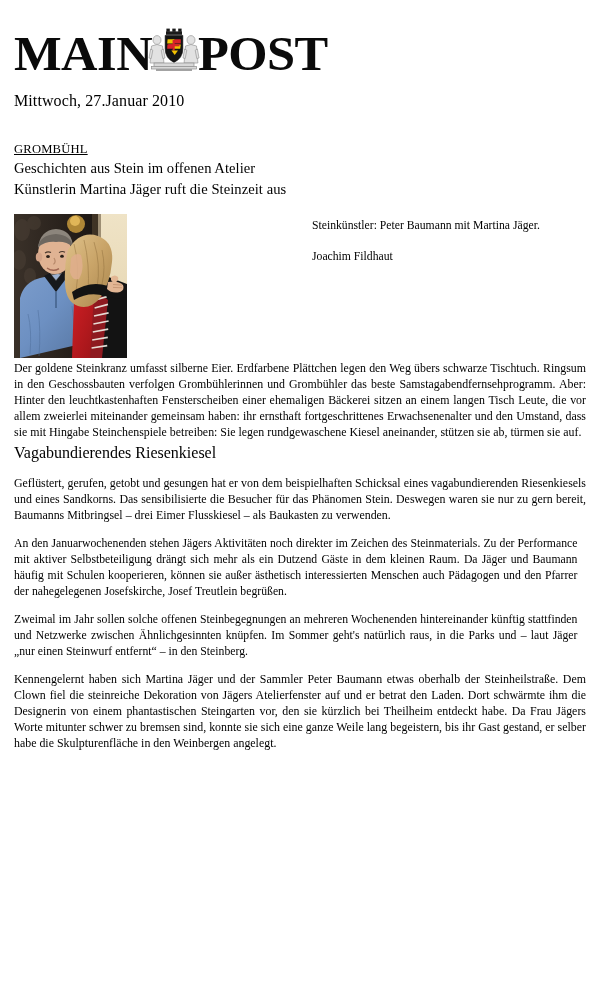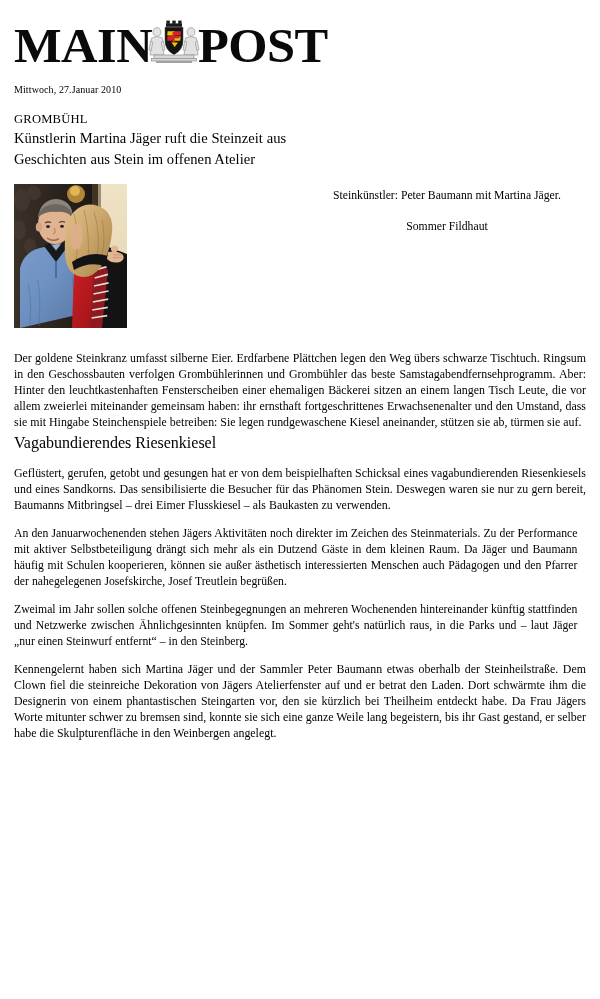--- a/index.html
+++ b/index.html
@@ -21,21 +21,21 @@
     height: 999px;
     position: relative;
     box-sizing: border-box;
     padding: 0 14px;
   }
 
   
   .masthead {
     position: relative;
     height: 58px;
-    margin-top: 16px;
+    margin-top: 24px;
     display: flex;
     align-items: center;
   }
   .masthead-word {
     font-family: "Liberation Serif", "DejaVu Serif", serif;
     font-size: 49px;
     font-weight: 700;
     letter-spacing: -0.5px;
     line-height: 1;
     color: #0a0a0a;
@@ -49,30 +49,31 @@
     width: 54px;
     height: 48px;
     position: relative;
     margin: 0 -1px 2px -1px;
     flex: 0 0 auto;
   }
   .crest svg { display: block; width: 54px; height: 48px; }
 
   
   .dateline {
-    font-size: 10px;
+    font-size: 16px;
     margin-top: 10px;
     letter-spacing: 0.1px;
   }
 
   
   .kicker {
     font-size: 12.6px;
-    margin-top: 17px;
+    margin-top: 32px;
     letter-spacing: 0.2px;
+    text-decoration: underline;
   }
   .headline {
     font-size: 14.6px;
     line-height: 1.33;
     margin-top: 2px;
     letter-spacing: 0.05px;
   }
 
   
   .media {
@@ -89,29 +90,29 @@
     overflow: hidden;
     background: #1b1714;
   }
   .photo svg { display: block; width: 113px; height: 144px; }
 
   .caption {
     position: absolute;
     right: 4px;
     top: 4px;
     width: 270px;
-    text-align: center;
+    text-align: left;
     font-size: 11.7px;
     line-height: 1.42;
   }
   .caption .gap { height: 15px; }
 
   
   .body {
-    margin-top: 20px;
+    margin-top: 0;
   }
   p.para {
     font-size: 11.9px;
     line-height: 1.345;
     text-align: justify;
     text-justify: inter-word;
     margin: 0 0 12px 0;
     hyphens: none;
   }
   p.para:last-child { margin-bottom: 0; }
@@ -185,22 +186,22 @@
         </g>
       </svg>
     </span>
 
     <span class="masthead-word right">POST</span>
   </div>
 
   <div class="dateline">Mittwoch, 27.Januar 2010</div>
 
   <div class="kicker">GROMBÜHL</div>
+  <div class="headline">Geschichten aus Stein im offenen Atelier</div>
   <div class="headline">Künstlerin Martina Jäger ruft die Steinzeit aus</div>
-  <div class="headline">Geschichten aus Stein im offenen Atelier</div>
 
   <div class="media">
 
     <div class="photo">
       <svg viewBox="0 0 113 144" preserveAspectRatio="none" xmlns="http://www.w3.org/2000/svg">
         <defs>
           <linearGradient id="bgDark" x1="0" y1="0" x2="1" y2="0">
             <stop offset="0%" stop-color="#3a3129"></stop>
             <stop offset="55%" stop-color="#241d18"></stop>
             <stop offset="100%" stop-color="#120f0c"></stop>
@@ -305,21 +306,21 @@
         <g stroke="#c0906f" stroke-width="0.8" fill="none">
           <path d="M99 70.5 l9 0.6"></path>
           <path d="M99 73.4 l9 0.4"></path>
         </g>
       </svg>
     </div>
 
     <div class="caption">
       <div>Steinkünstler: Peter Baumann mit Martina Jäger.</div>
       <div class="gap"></div>
-      <div>Sommer Fildhaut</div>
+      <div>Joachim Fildhaut</div>
     </div>
   </div>
 
   <div class="body">
 
     <p class="para">Der goldene Steinkranz umfasst silberne Eier. Erdfarbene Plättchen legen den Weg übers schwarze Tischtuch. Ringsum in den Geschossbauten verfolgen Grombühlerinnen und Grombühler das beste Samstagabendfernsehprogramm. Aber: Hinter den leuchtkastenhaften Fensterscheiben einer ehemaligen Bäckerei sitzen an einem langen Tisch Leute, die vor allem zweierlei miteinander gemeinsam haben: ihr ernsthaft fortgeschrittenes Erwachsenenalter und den Umstand, dass sie mit Hingabe Steinchenspiele betreiben: Sie legen rundgewaschene Kiesel aneinander, stützen sie ab, türmen sie auf.</p>
 
 
     <div class="subhead">Vagabundierendes Riesenkiesel</div>
 

